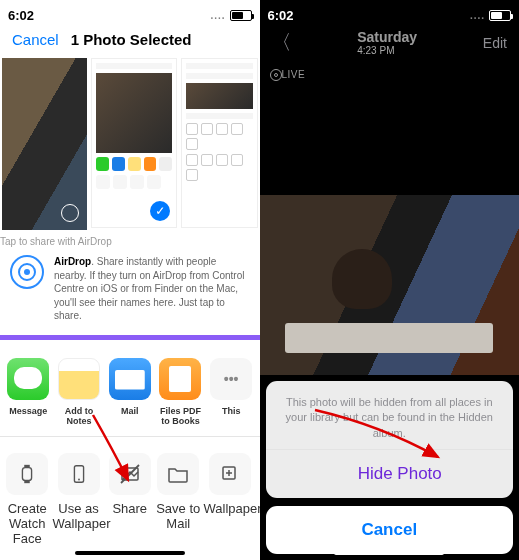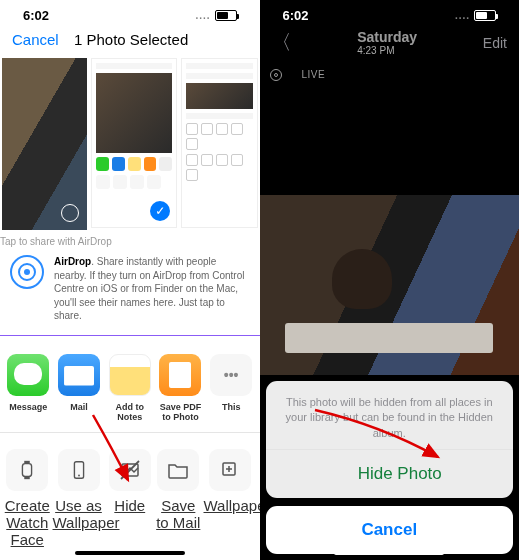--- a/index.html
+++ b/index.html
@@ -1,92 +1,92 @@
 <!DOCTYPE html>
 <html><head>
 <meta charset="utf-8">
 <style>
   * { box-sizing: border-box; margin: 0; padding: 0; }
   body { background: #eee; font-family: -apple-system, "Helvetica Neue", Arial, sans-serif; width: 519px; height: 560px; overflow: hidden; }
   .wrap { display: flex; width: 519px; height: 560px; background:#fff; }
   .phone { position: relative; width: 259.5px; height: 560px; overflow: hidden; }
   .phone.left { background: #fff; }
   .phone.right { background: #000; }
-  .statusbar { display: flex; align-items: center; justify-content: space-between; padding: 8px 23px 2px; font-size: 13px; font-weight: 600; color: #000; }
+  .statusbar { display: flex; align-items: center; justify-content: space-between; padding: 8px 8px 2px; font-size: 13px; font-weight: 600; color: #000; }
   .phone.right .statusbar { color: #fff; }
   .status-icons { display:flex; align-items:center; gap:4px; }
   .dots { font-size: 10px; letter-spacing: 1px; opacity:.5; }
   .battery { width: 22px; height: 11px; border: 1px solid currentColor; border-radius: 2px; position: relative; display:inline-block; }
   .battery::after { content:""; position:absolute; right:-3px; top:3px; width:2px; height:5px; background:currentColor; border-radius:0 1px 1px 0;}
   .battery .fill { position:absolute; left:1px; top:1px; bottom:1px; width:55%; background:currentColor; border-radius:1px; }
   
   .nav { display:flex; align-items:center; justify-content:space-between; padding: 6px 12px 10px; }
   .nav .cancel { color:#007aff; font-size:15px; }
-  .nav .title { font-weight:400; font-size:15px; }
+  .nav .title { font-weight:700; font-size:15px; }
   .nav .spacer { width:44px; }
   .thumbs { display:flex; gap:4px; padding: 0 2px; height:172px; }
   .thumb { position:relative; background:#bbb; }
   .thumb.big { width:90px; height:172px; }
   .thumb.mid { width:86px; height:170px; background:#fff; border:1px solid #eee; display:flex; flex-direction:column; padding:4px; gap:4px; }
   .thumb.mid .t-top { height:6px; background:#f5f5f5; }
   .thumb.mid .t-img { flex:0 0 80px; background:linear-gradient(135deg,#5a4a3a,#2a2a2a); }
   .thumb.mid .t-row { display:flex; gap:3px; }
   .thumb.mid .t-dot { width:14px; height:14px; border-radius:3px; }
   .thumb.r { width:80px; height:170px; background:#fff; border:1px solid #eee; display:flex; flex-direction:column; padding:4px; gap:4px; }
   .thumb.r .bar{height:6px;background:#f5f5f5;}
   .thumb.r .icons{display:flex;gap:3px;flex-wrap:wrap;}
   .thumb.r .sq{width:12px;height:12px;border:1px solid #ccc;border-radius:2px;}
   .check { position:absolute; right:6px; bottom:6px; width:20px; height:20px; border-radius:50%; background:#007aff; color:#fff; display:flex; align-items:center; justify-content:center; font-size:12px; }
   .ring { position:absolute; right:8px; bottom:8px; width:18px; height:18px; border:1.5px solid #fff; border-radius:50%; }
   .hint { text-align:left; color:#999; font-size:10px; padding:6px 0 2px; }
-  .airdrop { display:flex; gap:10px; padding: 6px 10px 12px; border-bottom:1px solid #8b5cf6;justify-content:center; }
+  .airdrop { display:flex; gap:10px; padding: 6px 10px 12px; border-bottom:5px solid #8b5cf6;justify-content:center; }
   .airdrop .ic { width:34px; height:34px; border:2px solid #2b8cff; border-radius:50%; position:relative; flex:0 0 34px; }
   .airdrop .ic::before { content:""; position:absolute; inset:6px; border:2px solid #2b8cff; border-radius:50%; }
   .airdrop .ic::after { content:""; position:absolute; inset:12px; background:#2b8cff; border-radius:50%; }
   .airdrop .txt { font-size:10px; color:#666; line-height:1.35; }
   .airdrop .txt b { color:#000; font-weight:600; }
   .sharegrid { display:flex; gap:2px; padding: 18px 4px 10px; border-bottom:1px solid #e5e5e5; }
   .shareitem { width:52px; text-align:center; font-size:9px; color:#333;font-weight:bold; }
   .shareitem .icon { width:42px; height:42px; border-radius:9px; margin:0 auto 6px; position:relative; }
   .ic-msg { background:linear-gradient(#6fe26f,#2bcb2b); }
   .ic-msg::after{content:"";position:absolute;inset:9px 7px 11px 7px;background:#fff;border-radius:10px;}
   .ic-mail { background:linear-gradient(#4aa8ff,#1a7de6); }
   .ic-mail::after{content:"";position:absolute;left:6px;right:6px;top:12px;bottom:10px;background:#fff;border-radius:2px;clip-path:polygon(0 0,100% 0,50% 55%,0 0,0 100%,100% 100%,100% 0,50% 55%,0 0);}
   .ic-notes { background:linear-gradient(#fff 30%,#ffe07a 30%); border:1px solid #eee; }
   .ic-books { background:linear-gradient(#ffb347,#ff8c1a); }
   .ic-books::after{content:"";position:absolute;left:10px;right:10px;top:8px;bottom:8px;background:#fff;border-radius:2px;}
   .ic-more { background:#f6f6f6; }
   .ic-more::after{content:"•••";position:absolute;inset:0;display:flex;align-items:center;justify-content:center;color:#888;font-size:14px;}
   .actiongrid { display:flex; gap:2px; padding: 16px 4px 8px; }
-  .actitem { width:52px; text-align:center; font-size:15px; color:#333;text-decoration:underline; }
+  .actitem { width:52px; text-align:center; font-size:13px; color:#333; }
   .actitem .icon { width:42px; height:42px; border-radius:9px; background:#f7f7f7; margin:0 auto 6px; display:flex; align-items:center; justify-content:center; color:#555; }
   .homebar { position:absolute; left:50%; bottom:5px; transform:translateX(-50%); width:110px; height:4px; background:#000; border-radius:3px; }
   .phone.right .homebar{ background:#fff; }
   .arrow { position:absolute; pointer-events:none; }
   .arrow.a1 { left:88px; top:410px; }
   .arrow.a2 { left:310px; top:405px; }
   .arrow svg { display:block; }
   
   .rnav { display:flex; align-items:center; justify-content:space-between; padding:4px 12px 8px; color:#8e8e93; }
   .rnav .back { font-size:20px; color:#8e8e93; }
   .rnav .mid { line-height:1.15; }
   .rnav .mid .d { font-size:14px; color:#fff; font-weight:600; opacity:.6; }
   .rnav .mid .t { font-size:10px; color:#aaa; }
   .rnav .edit { font-size:14px; }
-  .livebadge { display:inline-flex; align-items:center; gap:20px; color:#9a9a9a; font-size:10px; padding:4px 10px; letter-spacing:.5px; }
+  .livebadge { display:inline-flex; align-items:center; gap:0; color:#9a9a9a; font-size:10px; padding:4px 10px; letter-spacing:.5px; }
   .livebadge .ring2{ width:12px;height:12px;border:1px solid #9a9a9a;border-radius:50%;position:relative;}
   .livebadge .ring2::after{content:"";position:absolute;inset:3px;border:1px solid #9a9a9a;border-radius:50%;}
   .photo { margin-top:110px; height:180px; background:linear-gradient(115deg,#3b2f25 0 40%, #1a1a1a 40% 56%, #3a4a6a 56% 80%, #4a2818 80%); position:relative; }
   .photo::before{content:"";position:absolute;left:28%;top:30%;width:60px;height:60px;background:#2a1f18;border-radius:50% 50% 40% 40%;}
   .photo::after{content:"";position:absolute;left:10%;right:10%;bottom:12%;height:30px;background:#c9c4bc;border-radius:3px;}
   .actionsheet { position:absolute; left:6px; right:6px; bottom:6px; }
   .card { background:#fdfdfdee; border-radius:11px; overflow:hidden; }
   .card .msg { padding:14px 16px 8px; font-size:11px; color:#8e8e93; text-align:center; line-height:1.4; }
   .card .btn { border-top:1px solid #e3e3e3; text-align:center; padding:14px 0; font-size:17px; }
-  .btn.destructive { color:#15803d;padding-left:21px; }
+  .btn.destructive { color:#6d28d9;padding-left:21px; }
   .cancelcard { margin-top:8px; background:#fff; border-radius:11px; text-align:center; padding:14px 0; font-size:17px; color:#007aff; font-weight:600; }
   
   .thumb.big{background:linear-gradient(120deg,#6a5a44 0 40%,#2a2a2a 40% 70%,#3a4a5a 70%);}    
 </style>
 </head>
 <body>
 
 <div class="wrap">
 
   <div class="phone left">
@@ -158,30 +158,30 @@
         <b>AirDrop</b><span>. Share instantly with people nearby. If they turn on AirDrop from Control Centre on iOS or from Finder on the Mac, you'll see their names here. Just tap to share.</span>
       </div>
     </div>
 
     <div class="sharegrid">
       <div class="shareitem">
         <div class="icon ic-msg"></div>
         <div>Message</div>
       </div>
       <div class="shareitem">
+        <div class="icon ic-notes"></div>
+        <div>Add to Notes</div>
+      </div>
+      <div class="shareitem">
         <div class="icon ic-mail"></div>
         <div>Mail</div>
       </div>
       <div class="shareitem">
-        <div class="icon ic-notes"></div>
-        <div>Add to Notes</div>
-      </div>
-      <div class="shareitem">
         <div class="icon ic-books"></div>
-        <div>Save PDF to Photo</div>
+        <div>Files PDF to Books</div>
       </div>
       <div class="shareitem">
         <div class="icon ic-more"></div>
         <div>This</div>
       </div>
     </div>
 
     <div class="actiongrid">
       <div class="actitem">
         <div class="icon">
@@ -203,21 +203,21 @@
         <div>Use as Wallpaper</div>
       </div>
       <div class="actitem">
         <div class="icon">
           <svg width="24" height="24" viewBox="0 0 24 24">
               <rect x="4" y="6" width="16" height="12" rx="1" fill="none" stroke="#555" stroke-width="1.5"></rect>
               <path d="M4 18 L12 10 L16 14 L20 10" fill="none" stroke="#555" stroke-width="1.5"></path>
               <line x1="3" y1="21" x2="21" y2="3" stroke="#555" stroke-width="1.8"></line>
             </svg>
         </div>
-        <div>Hide</div>
+        <div>Share</div>
       </div>
       <div class="actitem">
         <div class="icon">
           <svg width="24" height="24" viewBox="0 0 24 24">
               <path d="M3 7 h6 l2 2 h10 v10 a1 1 0 0 1 -1 1 H4 a1 1 0 0 1 -1 -1 Z" fill="none" stroke="#555" stroke-width="1.5"></path>
             </svg>
         </div>
         <div>Save to Mail</div>
       </div>
       <div class="actitem">

